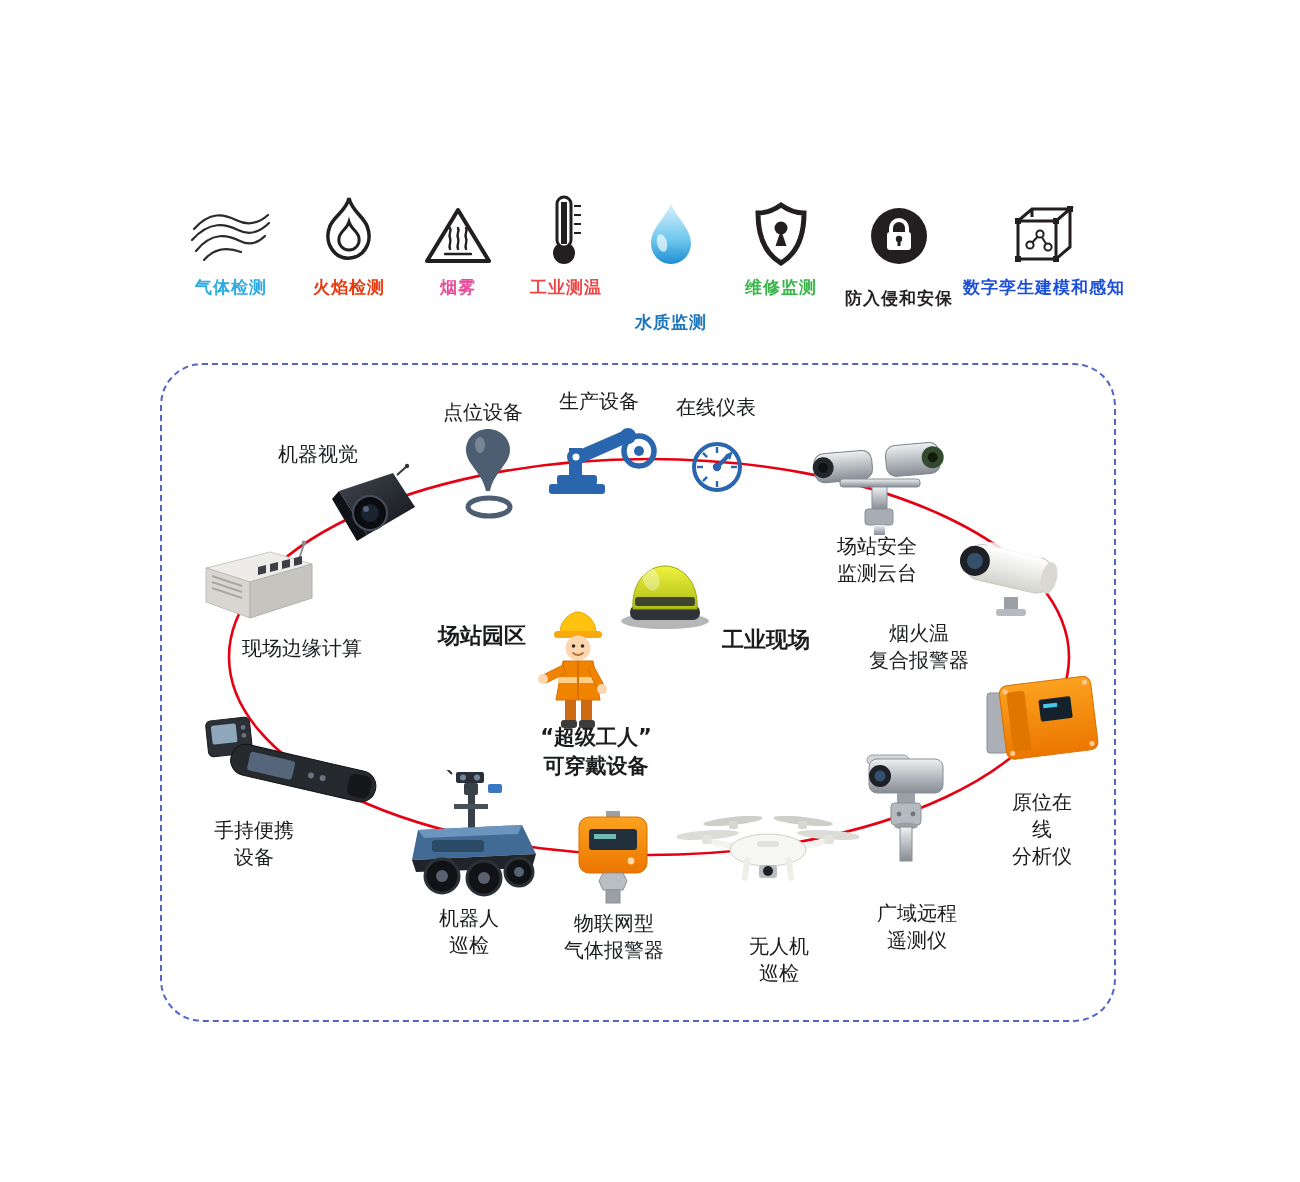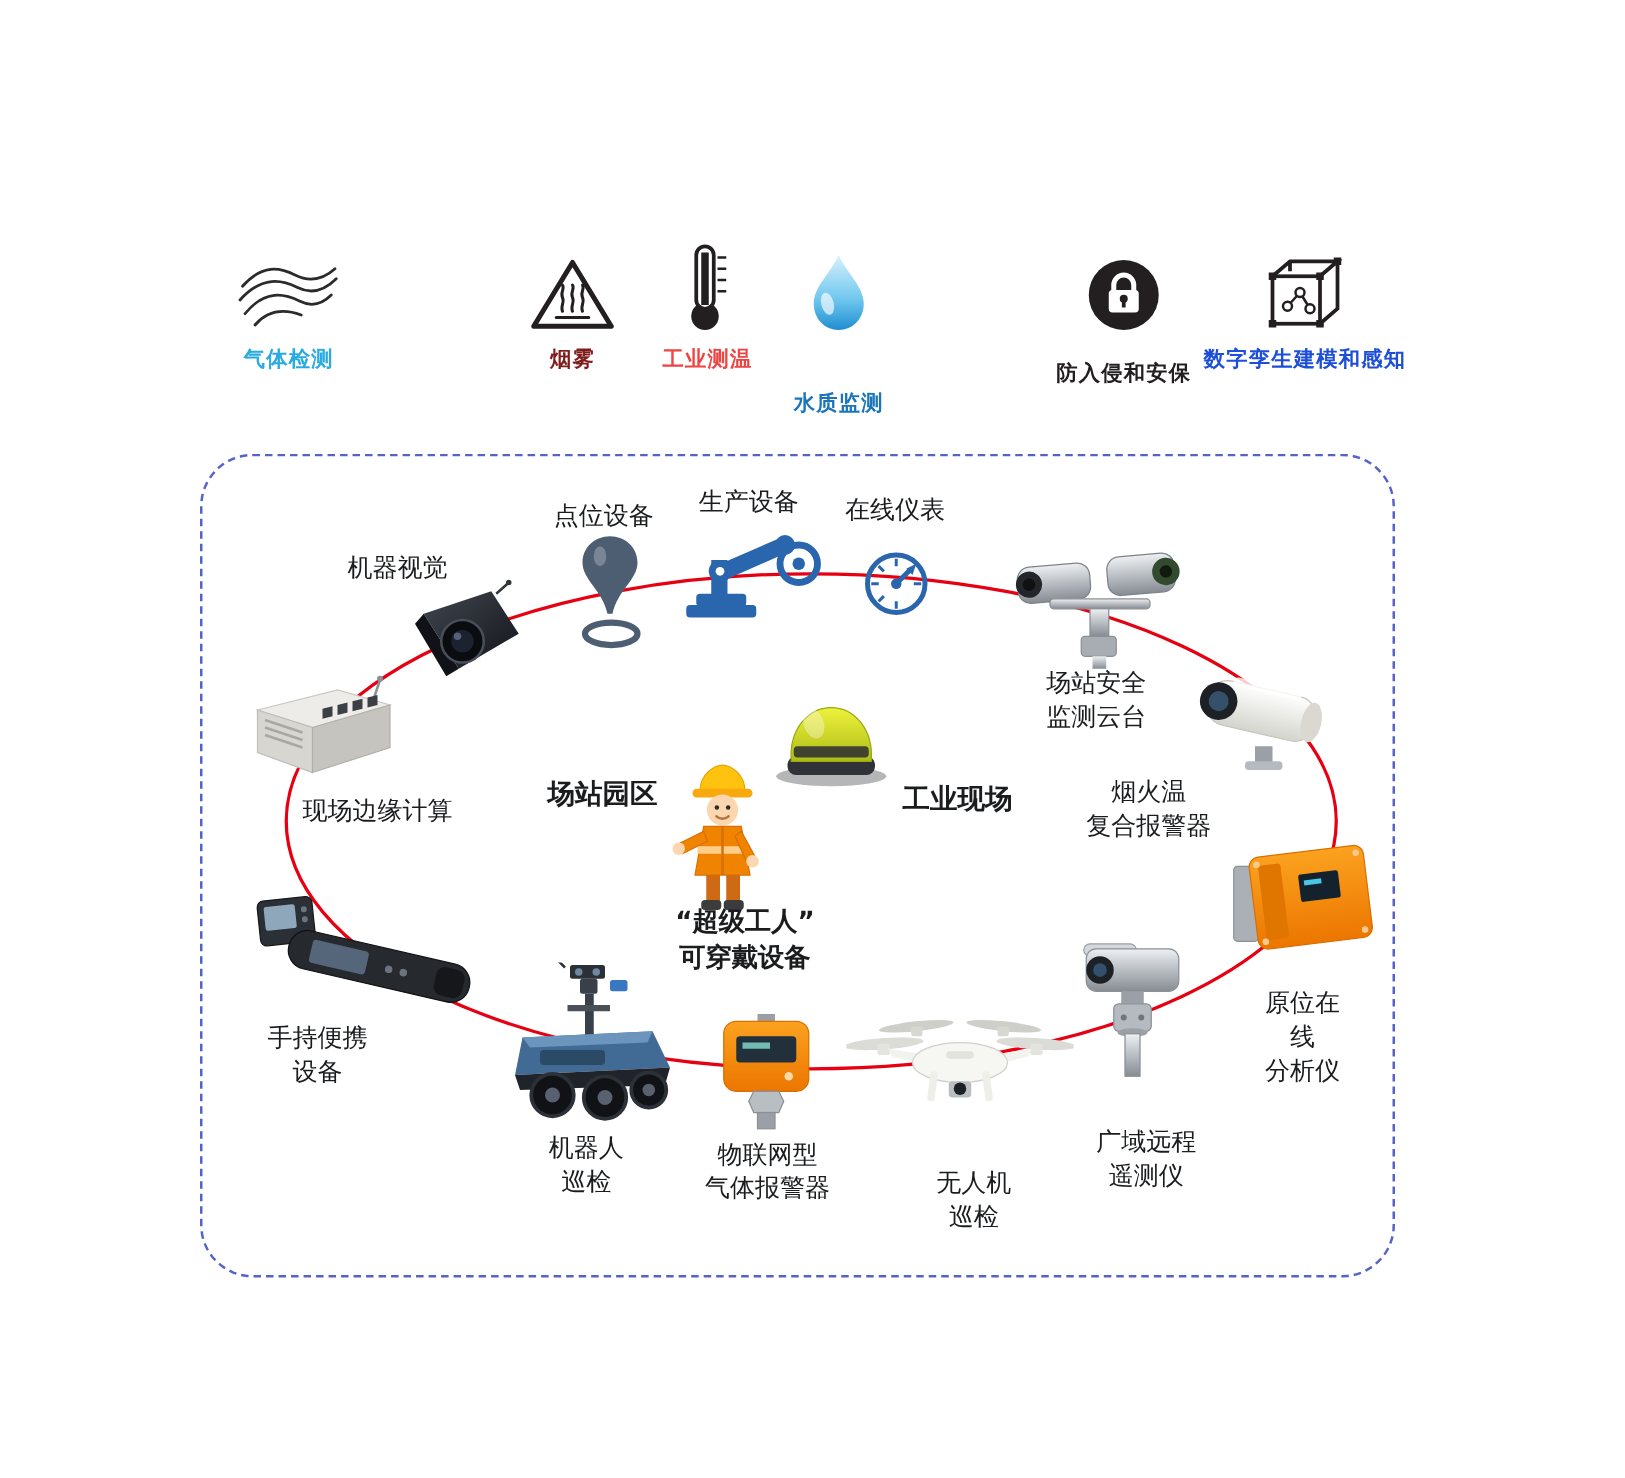--- a/index.html
+++ b/index.html
@@ -62,34 +62,43 @@
           <path d="M4,24 C20,6 34,9 46,15 C58,21 68,19 78,10"></path>
           <path d="M2,35 C20,15 36,19 48,25 C60,31 70,27 79,18"></path>
           <path d="M6,46 C22,26 38,30 50,36 C60,41 68,38 75,31"></path>
           <path d="M14,55 C26,41 40,43 51,47"></path>
         </g>
       </svg>
     </div>
     <div class="legend-label" style="color: rgb(41, 171, 226);">气体检测</div>
   </div>
 
+  <div class="legend-item" style="left:349px">
+    <div class="legend-icon">
+      <svg width="62" height="72" viewBox="0 0 62 72">
+        <path d="M31,3 C33,15 45,21 49,31 C53,41 51,51 44,58 C36,65 24,65 17,58 C10,51 8,41 12,31 C16,21 29,15 31,3 Z" fill="none" stroke="#231f20" stroke-width="3.6"></path>
+        <path d="M31,27 C33,34 40,36 41,43 C42,50 37,55 31,55 C25,55 20,50 21,43 C22,36 29,34 31,27 Z" fill="none" stroke="#231f20" stroke-width="3"></path>
+      </svg>
+    </div>
+    <div class="legend-label" style="color: rgb(232, 56, 13);">火焰检测</div>
+  </div>
 
   <div class="legend-item" style="left:458px">
     <div class="legend-icon">
       <svg width="72" height="62" viewBox="0 0 72 62">
         <path d="M36,5 L67,56 L5,56 Z" fill="none" stroke="#231f20" stroke-width="4" stroke-linejoin="round"></path>
         <g stroke="#231f20" stroke-width="2.4" fill="none" stroke-linecap="round">
           <path d="M28,44 C26,40 30,37 28,33 C26,29 30,26 28,23"></path>
           <path d="M36,44 C34,40 38,37 36,33 C34,29 38,26 36,23"></path>
           <path d="M44,44 C42,40 46,37 44,33 C42,29 46,26 44,23"></path>
           <line x1="23" y1="49" x2="49" y2="49"></line>
         </g>
       </svg>
     </div>
-    <div class="legend-label" style="color: #7f1d1d;">烟雾</div>
+    <div class="legend-label" style="color: #ec4899;">烟雾</div>
   </div>
 
   <div class="legend-item" style="left:566px">
     <div class="legend-icon">
       <svg width="44" height="74" viewBox="0 0 44 74">
         <circle cx="20" cy="60" r="11" fill="#231f20"></circle>
         <rect x="13" y="4" width="14" height="50" rx="7" fill="#ffffff" stroke="#231f20" stroke-width="3"></rect>
         <rect x="17" y="9" width="6" height="42" fill="#231f20"></rect>
         <g stroke="#231f20" stroke-width="2">
           <line x1="30" y1="13" x2="37" y2="13"></line>
@@ -105,20 +114,30 @@
   <div class="legend-item" style="left:671px">
     <div class="legend-icon">
       <svg width="52" height="66" viewBox="0 0 52 66">
         <path d="M26,3 C32,17 46,28 46,42 C46,54 37,63 26,63 C15,63 6,54 6,42 C6,28 20,17 26,3 Z" fill="url(#g-drop)"></path>
         <ellipse cx="17" cy="42" rx="5" ry="9" fill="#ffffff" opacity="0.65" transform="rotate(-14 17 42)"></ellipse>
       </svg>
     </div>
     <div class="legend-label" style="color: rgb(27, 117, 187); margin-top: 44px;">水质监测</div>
   </div>
 
+  <div class="legend-item" style="left:781px">
+    <div class="legend-icon">
+      <svg width="58" height="66" viewBox="0 0 58 66">
+        <path d="M29,4 C36,9 45,12 52,12 C52,34 46,52 29,62 C12,52 6,34 6,12 C13,12 22,9 29,4 Z" fill="#ffffff" stroke="#231f20" stroke-width="5"></path>
+        <circle cx="29" cy="27" r="6.5" fill="#231f20"></circle>
+        <path d="M29,29 L34.5,45 L23.5,45 Z" fill="#231f20"></path>
+      </svg>
+    </div>
+    <div class="legend-label" style="color: rgb(57, 181, 74);">维修监测</div>
+  </div>
 
   <div class="legend-item" style="left:899px">
     <div class="legend-icon">
       <svg width="62" height="62" viewBox="0 0 62 62">
         <circle cx="31" cy="31" r="28" fill="#231f20"></circle>
         <path d="M23,28 v-5 a8,8 0 0 1 16,0 v5" fill="none" stroke="#ffffff" stroke-width="4"></path>
         <rect x="19" y="27" width="24" height="18" rx="3" fill="#ffffff"></rect>
         <circle cx="31" cy="34" r="3.2" fill="#231f20"></circle>
         <rect x="29.5" y="35" width="3" height="6" fill="#231f20"></rect>
       </svg>

